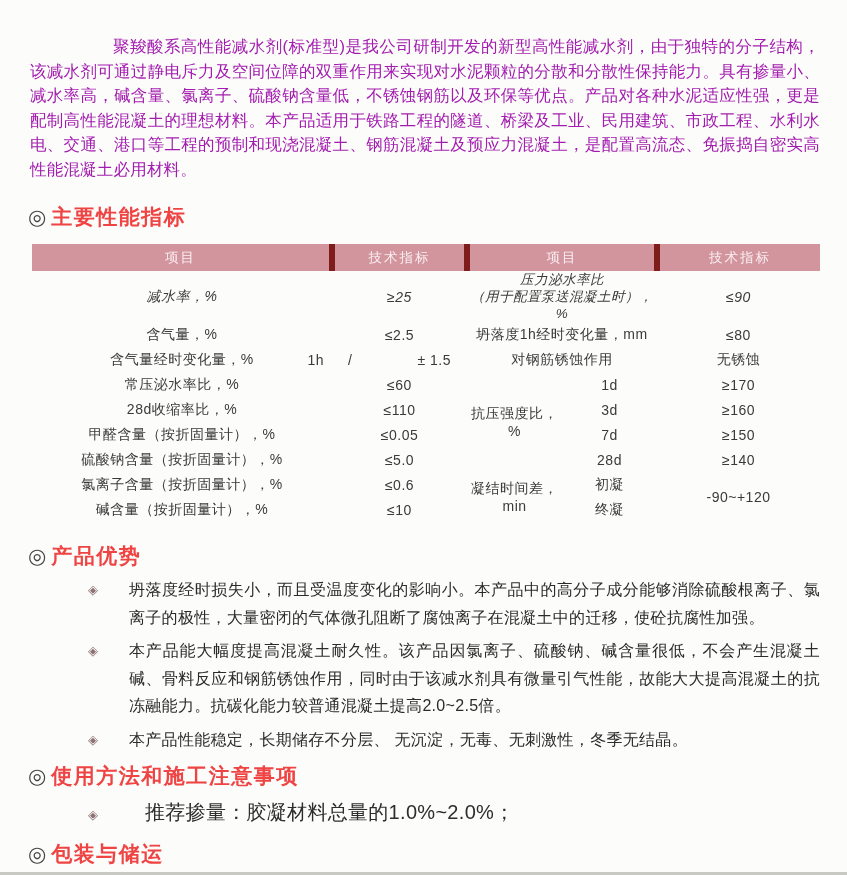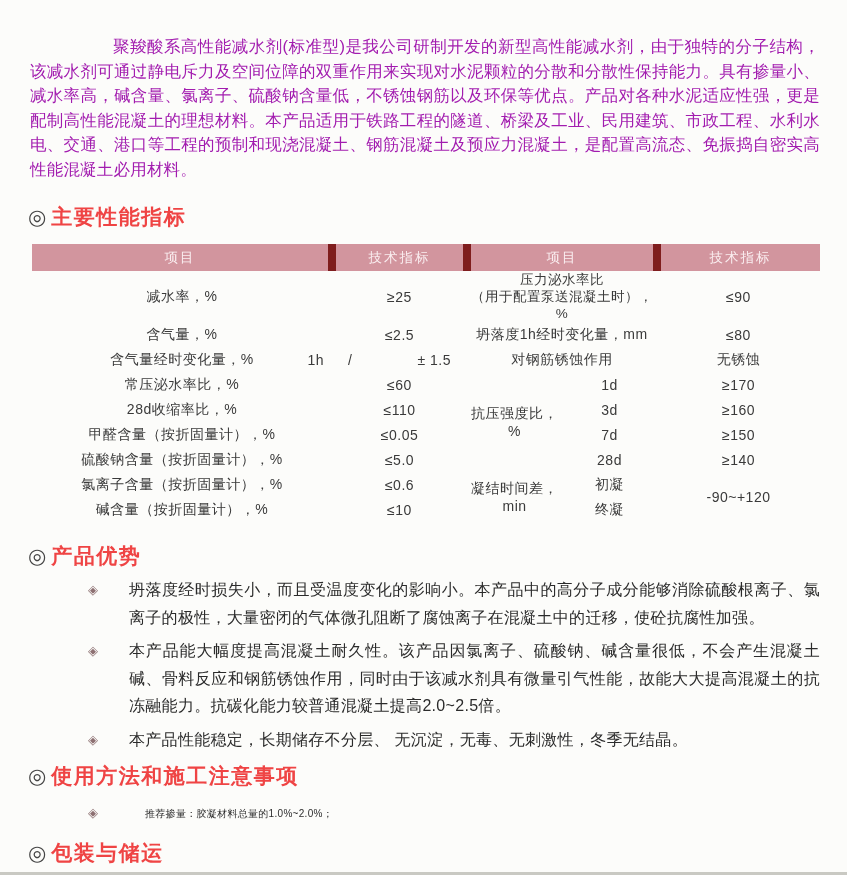--- a/index.html
+++ b/index.html
@@ -22,45 +22,45 @@
   .ring{font-size:21px;color:#454545;margin-right:5px;line-height:1;}
   .htitle{font-size:21px;font-weight:bold;color:#ef4444;letter-spacing:1.5px;line-height:1;}
   .h-perf{margin-top:22px;}
   .h-adv{margin-top:20px;}
   .h-use{margin-top:9px;}
   .h-pkg{margin-top:13px;}
 
   table.perf{border-collapse:collapse;table-layout:fixed;width:788px;margin:14px 0 0 32px;}
   table.perf th{
     background:#d2959e;color:#faeef0;font-weight:normal;font-size:13.5px;
-    height:27px;letter-spacing:2px;border-right:8px solid #7f1d1d;padding:0;
+    height:27px;letter-spacing:2px;border-right:6px solid #7f1d1d;padding:0;
   }
   table.perf th:last-child{border-right:none;}
   table.perf td{
     text-align:center;vertical-align:middle;padding:0;
     font-size:14px;color:#3a3a3a;height:25px;letter-spacing:.5px;
   }
-  tr.tall td{height:37px;}
+  tr.tall td{height:37px;font-style:italic;}
   .two-line span{display:block;line-height:17px;font-size:13.5px;}
   td.rel{position:relative;}
   .abs-sub{position:absolute;right:8px;top:50%;transform:translateY(-50%);}
   .split{display:flex;justify-content:space-between;padding:0 16px;}
 
   .blist{margin:7px 27px 0 0;}
   .bitem{display:flex;margin-left:88px;}
   .blt{width:20px;flex:0 0 20px;text-align:left;color:#8d7072;font-size:13px;}
   .btxt{flex:1;text-align:justify;color:#2b2b2b;}
   .adv .blt{line-height:27.5px;}
   .adv .btxt{font-size:16px;line-height:27.5px;margin-left:21px;letter-spacing:.3px;}
   .adv .bitem{margin-bottom:6px;}
   .adv .bitem:last-child{margin-bottom:0;}
 
   .useline{display:flex;align-items:baseline;margin:11px 27px 0 88px;line-height:25px;}
   .useline .blt{line-height:25px;}
-  .use-left{font-size:10px;margin-left:37px;letter-spacing:.3px;text-align:right;}
+  .use-left{font-size:20px;margin-left:37px;letter-spacing:.3px;text-align:right;}
   .use-right{font-size:15.5px;margin-left:auto;letter-spacing:.3px;}
 
   .pkg{margin-top:8px;}
   .pkg .bitem{margin-bottom:6px;line-height:24px;}
   .pkg .btxt{font-size:15.5px;margin-left:37px;letter-spacing:.5px;text-align:left;}
 </style>
 </head>
 <body>
 
 <div class="page">

